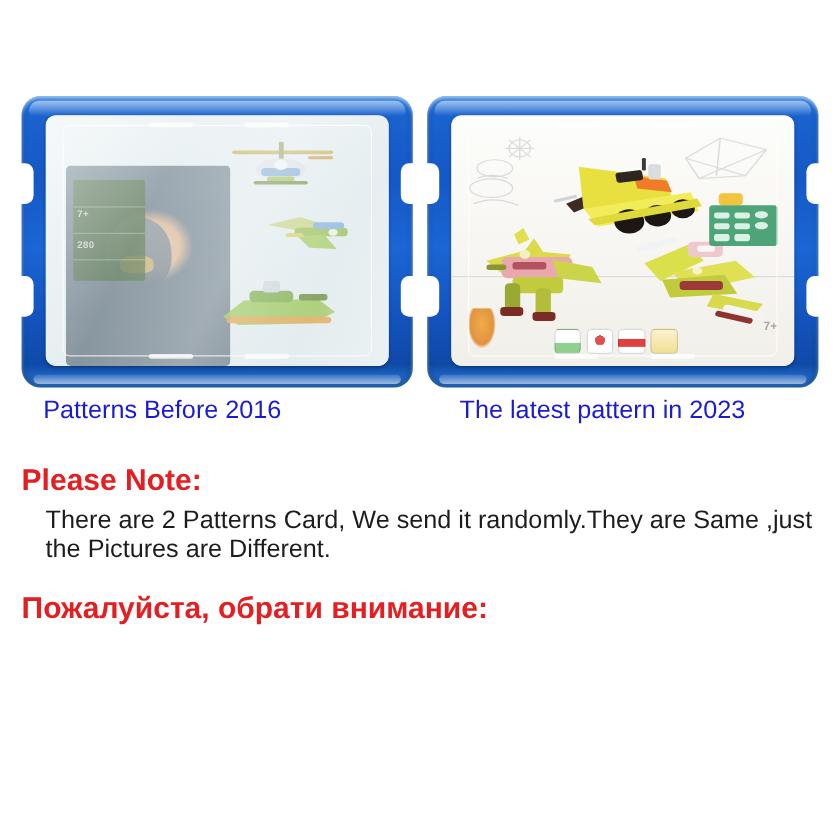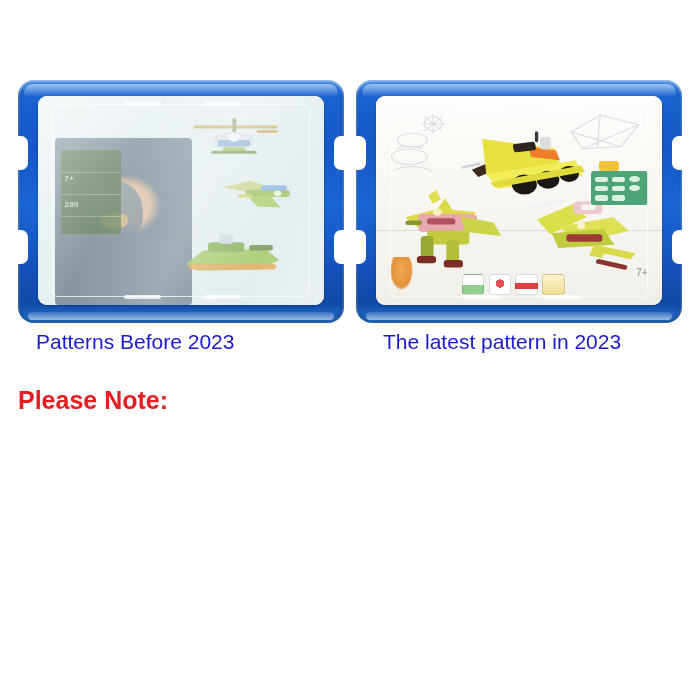--- a/index.html
+++ b/index.html
@@ -505,21 +505,23 @@
         <div class="lid-frame"></div>
         <div class="lid-tab" style="left:30%; top:3%"></div>
         <div class="lid-tab" style="left:58%; top:3%"></div>
         <div class="lid-tab" style="left:30%; bottom:3%"></div>
         <div class="lid-tab" style="left:58%; bottom:3%"></div>
       </div>
     </div>
   </div>
 </div>
 
-<div class="caption caption-left">Patterns Before 2023</div>
+<div class="caption caption-left">Patterns Before 2016</div>
 <div class="caption caption-right">The latest pattern in 2023</div>
 
 <div class="note-block">
   <p class="note-heading">Please Note:</p>
+  <p class="note-body">There are 2 Patterns Card, We send it randomly.They are Same ,just the Pictures are Different.</p>
 
   <div class="gap-md"></div>
 
+  <p class="note-heading">Пожалуйста, обрати внимание:</p>
 </div>
 
 </body></html>

